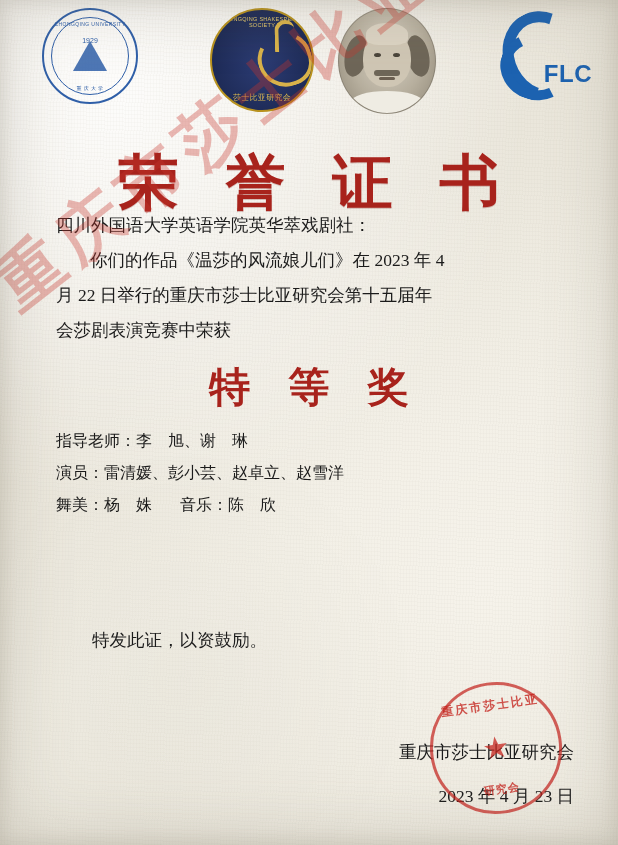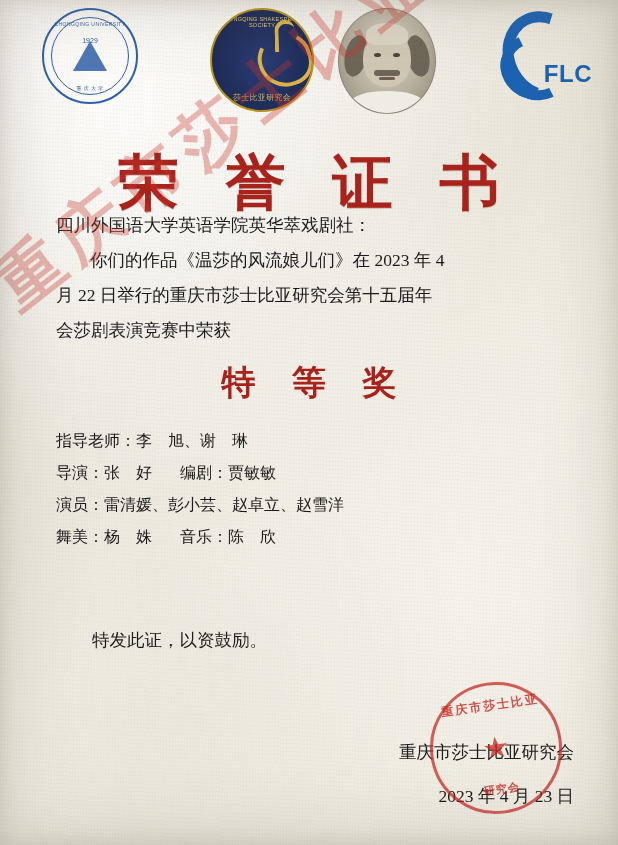--- a/index.html
+++ b/index.html
@@ -290,21 +290,21 @@
     line-height: 35px;
   }
   .body-line { white-space: nowrap; }
   .body-line.indent { text-indent: 34px; }
 
   .prize {
     position: absolute;
     top: 360px;
     left: 0; right: 0;
     text-align: center;
-    font-size: 34px;
+    font-size: 41px;
     font-weight: bold;
     color: #a8231c;
     letter-spacing: 14px;
     text-indent: 14px;
   }
 
   .credits {
     position: absolute;
     top: 425px;
     left: 56px;
@@ -440,23 +440,20 @@
     <div class="body-line">会莎剧表演竞赛中荣获</div>
   </div>
 
   <div class="prize">特 等 奖</div>
 
   <div class="credits">
     <div class="credit-line">
       <span>指导老师：</span><span>李　旭、谢　琳</span>
     </div>
     <div class="credit-line">
-      <span>导演：</span><span>张　好</span><span class="gap-m"></span><span>编剧：</span><span>贾敏敏</span>
-    </div>
-    <div class="credit-line">
       <span>演员：</span><span>雷清媛、彭小芸、赵卓立、赵雪洋</span>
     </div>
     <div class="credit-line">
       <span>舞美：</span><span>杨　姝</span><span class="gap-m"></span><span>音乐：</span><span>陈　欣</span>
     </div>
   </div>
 
   <div class="closing">
     <div>特发此证，以资鼓励。</div>
   </div>

